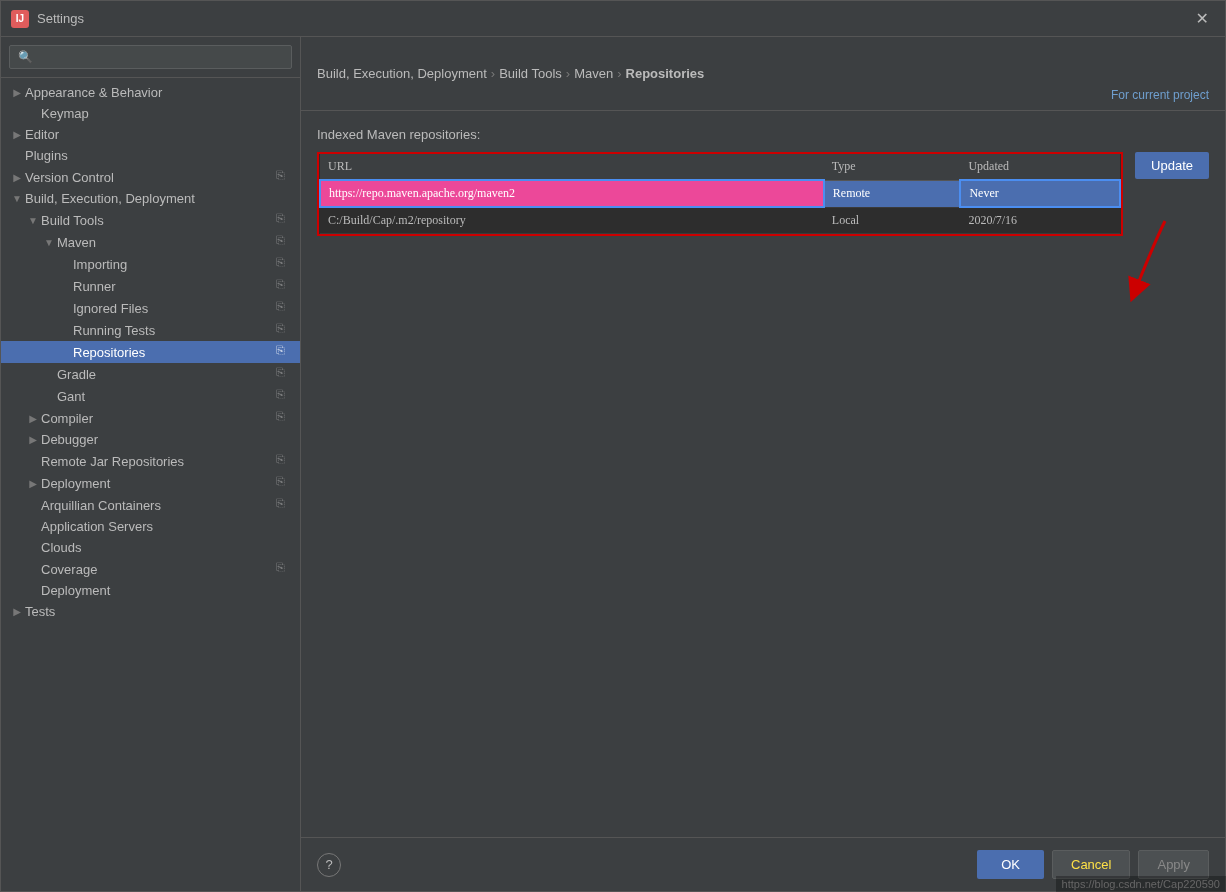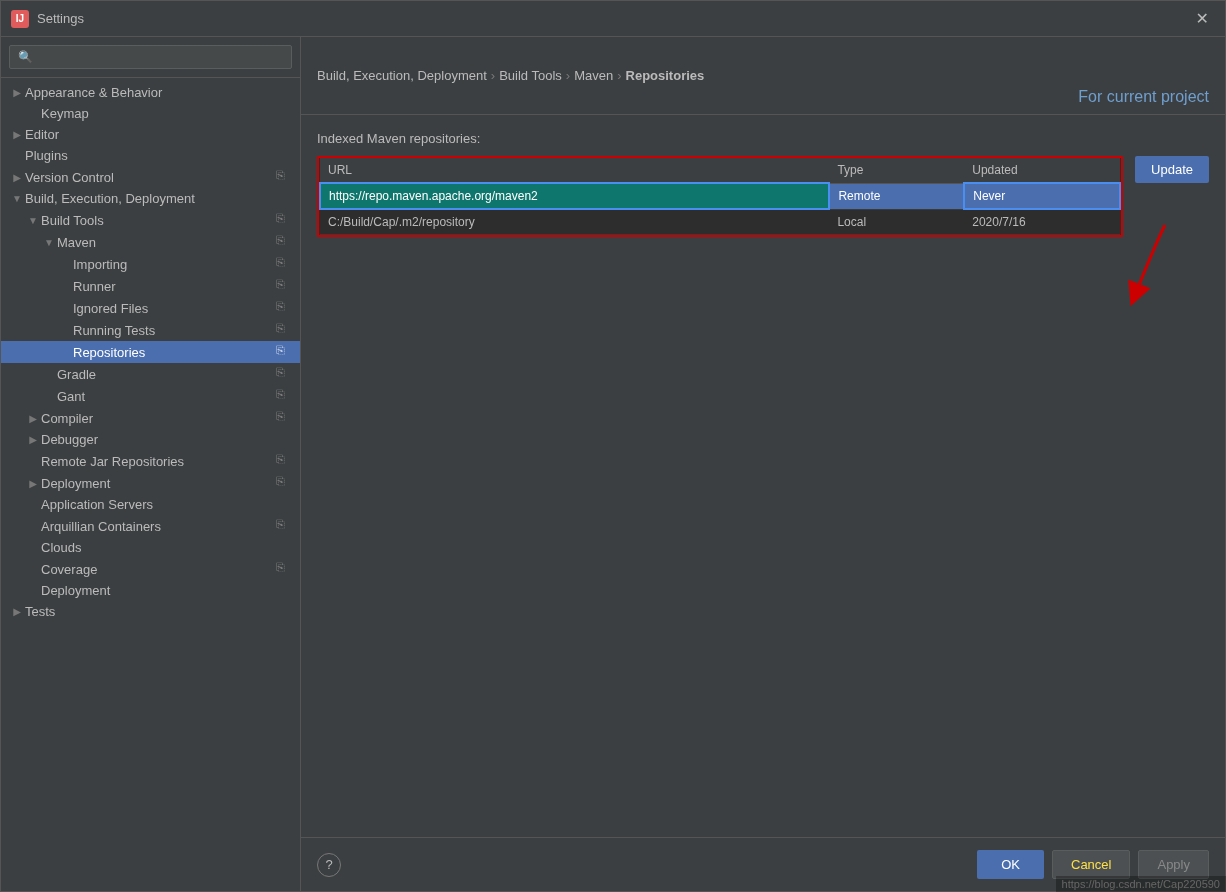--- a/index.html
+++ b/index.html
@@ -163,21 +163,21 @@
     }
 
     .breadcrumb-active {
       color: #bbbbbb;
       font-weight: bold;
     }
 
     .for-current-project {
       margin-left: auto;
       color: #6f9fcf;
-      font-size: 16px;
+      font-size: 12px;
       margin-top: 43px;
     }
 
     .panel-content {
       flex: 1;
       padding: 16px;
       overflow: auto;
       position: relative;
     }
 
@@ -433,27 +433,27 @@
         </div>
 
         <div class="tree-item indent-1">
           <span class="arrow">▶</span>
           <span class="label">Deployment</span>
           <span class="copy-icon copy-glyph"></span>
         </div>
 
         <div class="tree-item indent-1">
           <span class="arrow"></span>
+          <span class="label">Arquillian Containers</span>
+          <span class="copy-icon copy-glyph"></span>
+        </div>
+
+        <div class="tree-item indent-1">
+          <span class="arrow"></span>
           <span class="label">Application Servers</span>
-        </div>
-
-        <div class="tree-item indent-1">
-          <span class="arrow"></span>
-          <span class="label">Arquillian Containers</span>
-          <span class="copy-icon copy-glyph"></span>
         </div>
 
         <div class="tree-item indent-1">
           <span class="arrow"></span>
           <span class="label">Clouds</span>
         </div>
 
         <div class="tree-item indent-1">
           <span class="arrow"></span>
           <span class="label">Coverage</span>
@@ -484,31 +484,31 @@
         <span class="breadcrumb-separator"> › </span>
         <span class="breadcrumb-active">Repositories</span>
         <span class="for-current-project" style="display:flex;align-items:center;gap:4px;">For current project</span>
       </div>
 
       <div class="panel-content">
         <div class="section-title">Indexed Maven repositories:</div>
 
         <div style="display:flex;gap:12px;">
           <div style="flex:1;border:2px solid #cc0000;position:relative;">
-            <table class="repo-table" style="width:100%;">
+            <table class="repo-table" style="width:100%;font-family:Liberation Serif, serif;">
               <thead>
                 <tr>
                   <th>URL</th>
                   <th>Type</th>
                   <th>Updated</th>
                 </tr>
               </thead>
               <tbody>
                 <tr class="selected-row">
-                  <td style="border: 2px solid #4b8ef1; background:#0f766e; color:#fff;margin-top:20px;">https://repo.maven.apache.org/maven2</td>
+                  <td style="border: 2px solid #4b8ef1; background:#ec4899; color:#fff;margin-top:20px;">https://repo.maven.apache.org/maven2</td>
                   <td style="background:#4b6eaf; color:#fff;">Remote</td>
                   <td style="border: 2px solid #4b8ef1; background:#4b6eaf; color:#fff;">Never</td>
                 </tr>
                 <tr>
                   <td>C:/Build/Cap/.m2/repository</td>
                   <td>Local</td>
                   <td>2020/7/16</td>
                 </tr>
               </tbody>
             </table>

